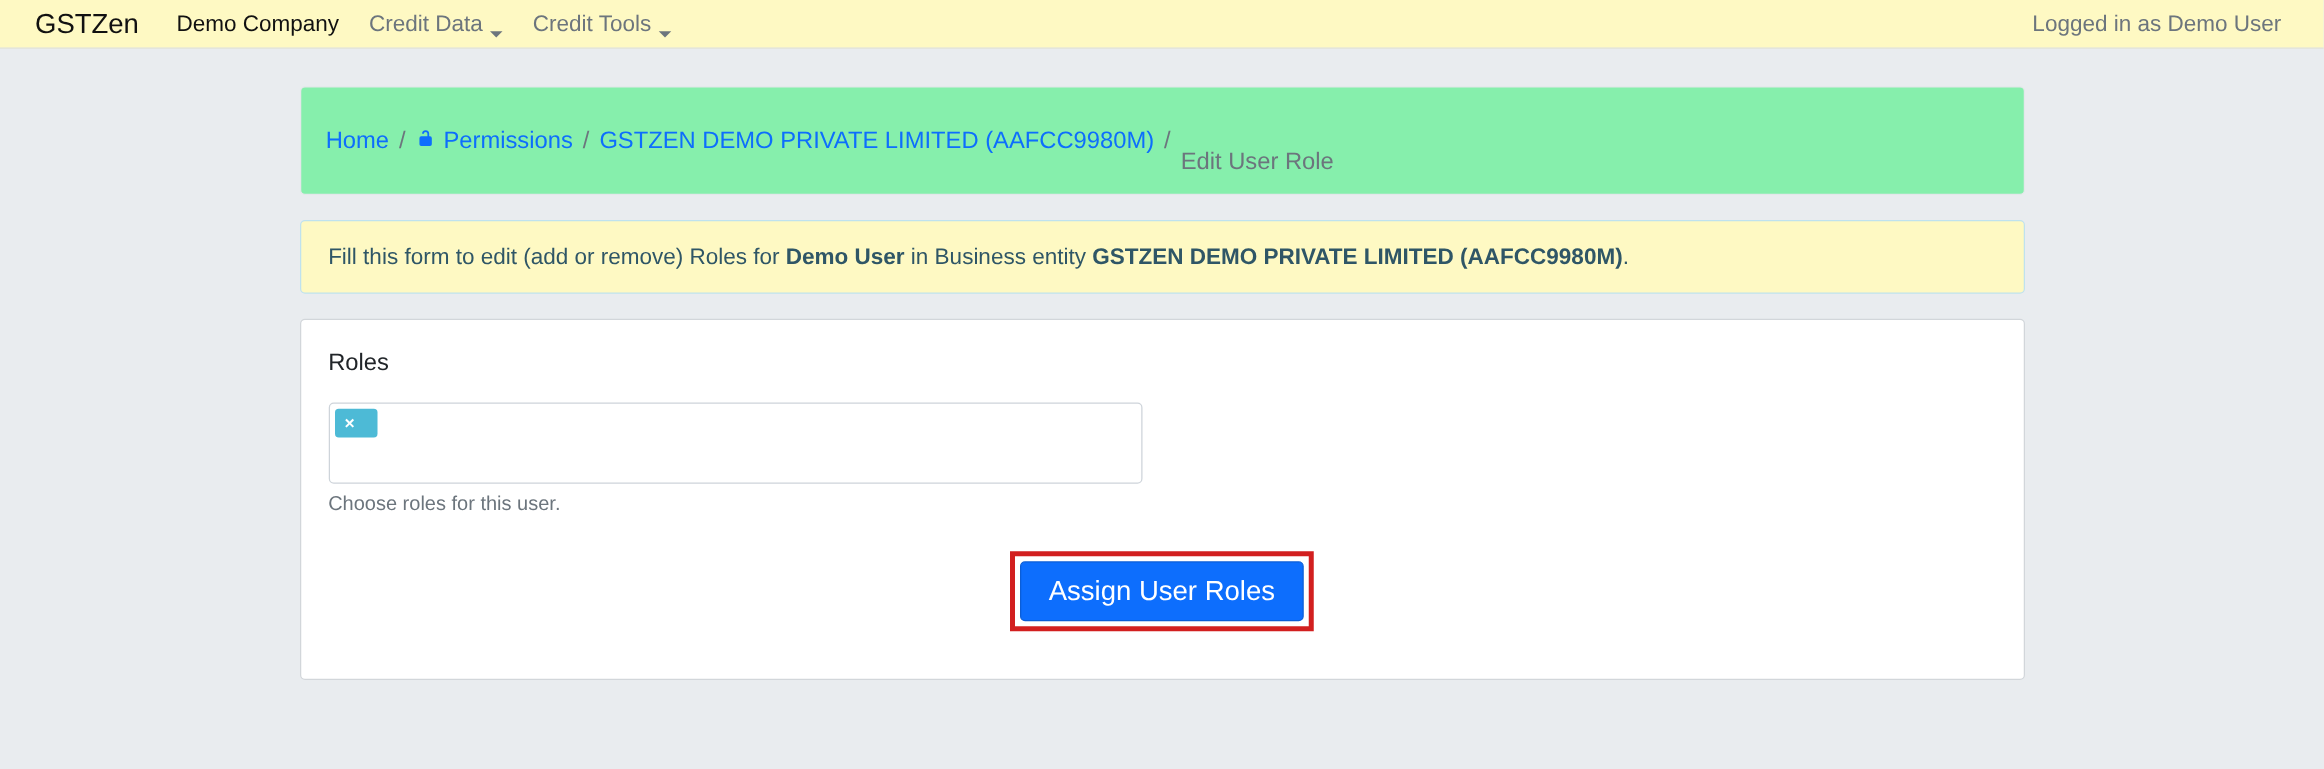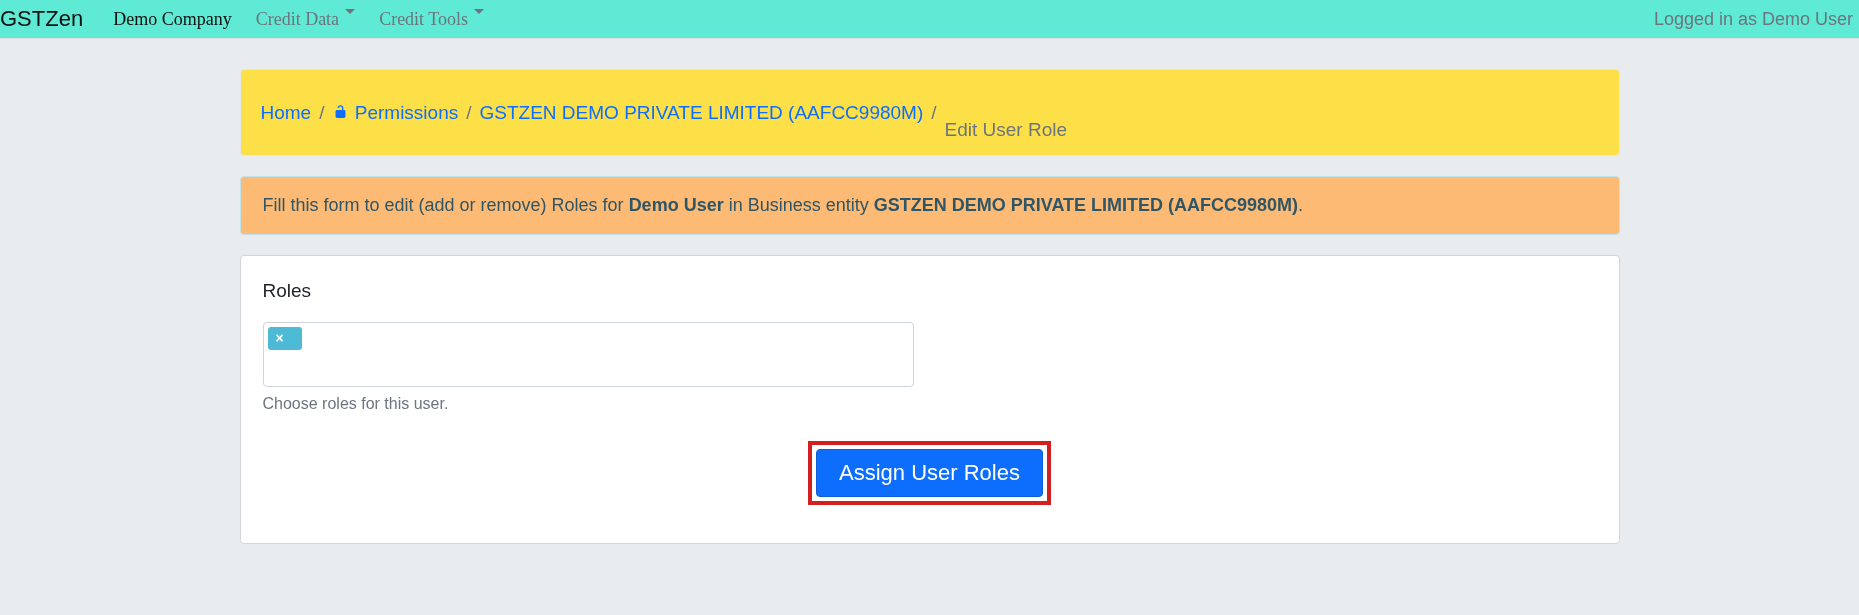--- a/index.html
+++ b/index.html
@@ -5,40 +5,39 @@
   * { box-sizing: border-box; margin: 0; padding: 0; }
   body {
     font-family: "Segoe UI", Tahoma, Geneva, Verdana, sans-serif;
     background: #e9ecef;
     color: #212529;
     font-size: 16px;
   }
 
   
   .navbar {
-    background: #5eead4;
+    background: #fef9c3;
     display: flex;
     align-items: center;
-    padding: 6px 0;
+    padding: 6px 28px;
     font-size: 18px;
     border-bottom: 1px solid #dcdfe2;
   }
   .navbar-brand {
     font-weight: 400;
     color: #111;
     font-size: 22px;
     margin-right: 30px;
   }
   .nav-item {
     color: #6c757d;
     margin-right: 24px;
     display: inline-flex;
-    align-items: flex-start;
-    cursor: pointer;
-    font-family: Liberation Serif, serif;
+    align-items: flex-end;
+    cursor: pointer;
   }
   .nav-item.active { color: #111; }
   .nav-item .caret {
     margin-left: 6px;
     width: 0; height: 0;
     border-left: 5px solid transparent;
     border-right: 5px solid transparent;
     border-top: 5px solid #6c757d;
   }
   .navbar-right {
@@ -55,39 +54,39 @@
 
   
   .content {
     max-width: 1400px;
     margin: 30px auto 0 auto;
     padding: 0 10px;
   }
 
   
   .breadcrumb-bar {
-    background: #fde047;
+    background: #86efac;
     border: 1px solid #e4e7ea;
     border-radius: 4px;
     padding: 14px 20px;
     font-size: 19px;
     display: flex;
     flex-wrap: wrap;
     align-items: center;
     gap: 8px;
     margin-bottom: 20px;
   }
   .breadcrumb-link { color: #0d6efd; text-decoration: none; cursor: pointer; }
   .breadcrumb-sep { color: #6c757d; }
   .breadcrumb-current { color: #6c757d; margin-top: 35px; }
   .lock-icon svg { width: 17px; height: 17px; vertical-align: -1px; }
 
   
   .alert-info {
-    background: #fdba74;
+    background: #fef9c3;
     border: 1px solid #bfe2ee;
     border-radius: 4px;
     color: #2f5666;
     padding: 18px 22px;
     font-size: 18px;
     margin-bottom: 20px;
   }
   .alert-info strong { font-weight: 700; }
 
   

